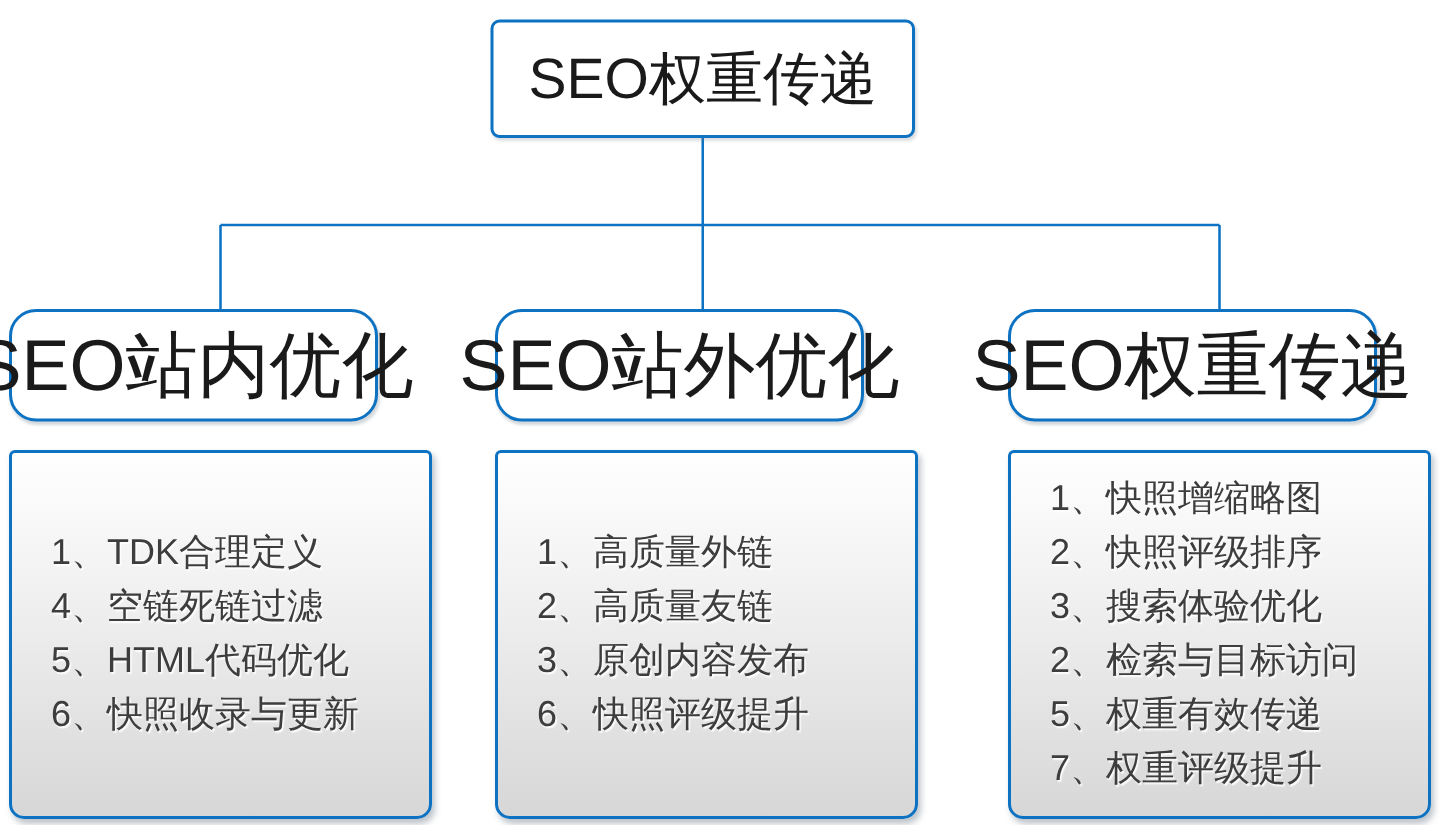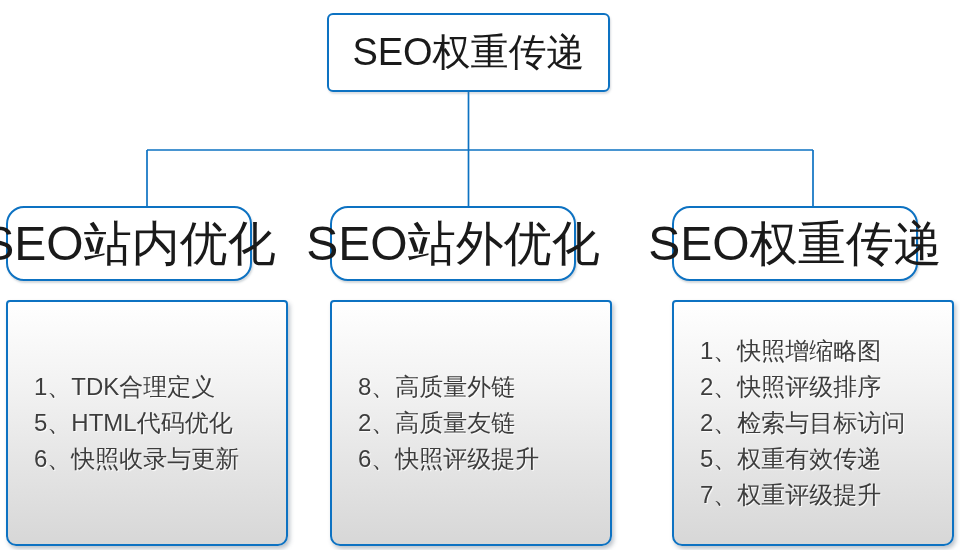--- a/index.html
+++ b/index.html
@@ -82,38 +82,41 @@
       <line x1="813" y1="150" x2="813" y2="207"></line>
     </g>
   </svg>
 
   <div class="node-root">SEO权重传递</div>
 
   <div class="column col-0">
     <div class="column-header">SEO站内优化</div>
     <div class="list-panel">
       <div class="list-item">1、TDK合理定义</div>
+      <div class="list-item">4、空链死链过滤</div>
       <div class="list-item">5、HTML代码优化</div>
       <div class="list-item">6、快照收录与更新</div>
     </div>
   </div>
 
   <div class="column col-1">
     <div class="column-header">SEO站外优化</div>
     <div class="list-panel">
-      <div class="list-item">8、高质量外链</div>
+      <div class="list-item">1、高质量外链</div>
       <div class="list-item">2、高质量友链</div>
+      <div class="list-item">3、原创内容发布</div>
       <div class="list-item">6、快照评级提升</div>
     </div>
   </div>
 
   <div class="column col-2">
     <div class="column-header">SEO权重传递</div>
     <div class="list-panel">
       <div class="list-item">1、快照增缩略图</div>
       <div class="list-item">2、快照评级排序</div>
+      <div class="list-item">3、搜索体验优化</div>
       <div class="list-item">2、检索与目标访问</div>
       <div class="list-item">5、权重有效传递</div>
       <div class="list-item">7、权重评级提升</div>
     </div>
   </div>
 
 </div>
 
 </body></html>

